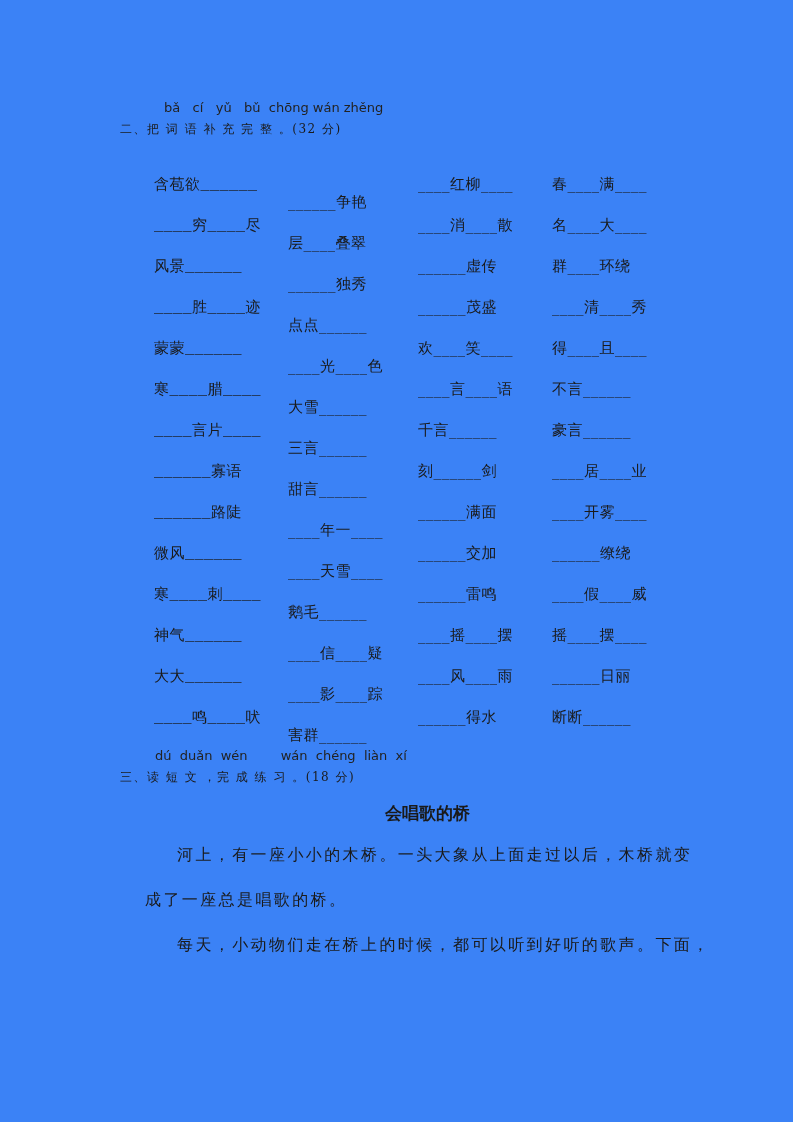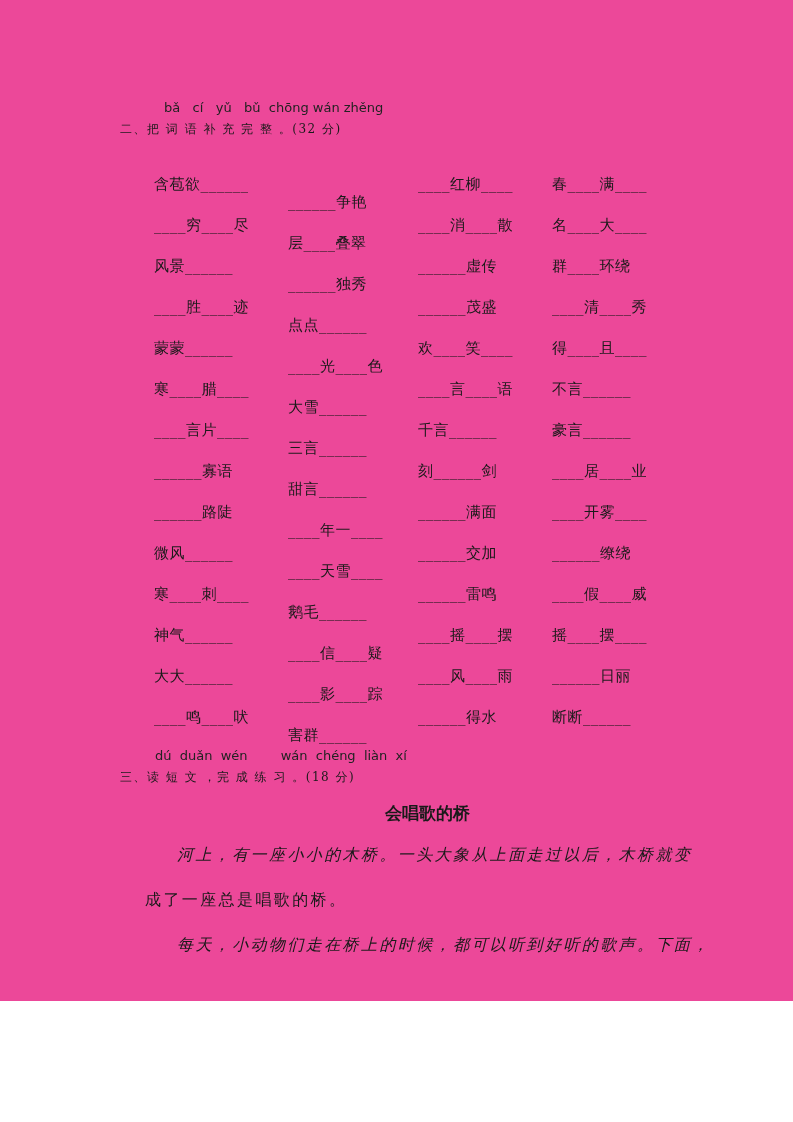--- a/index.html
+++ b/index.html
@@ -4,22 +4,22 @@
 <style>
   * { margin: 0; padding: 0; box-sizing: border-box; }
   html, body { background: #ffffff; }
   body {
     width: 793px; height: 1122px;
     font-family: "DejaVu Serif", "Liberation Serif", serif;
     color: #1a1a1a;
     overflow: hidden;
   }
   .page {
-    width: 793px; height: 1001px;
-    background: #ec4899;
+    width: 793px; height: 1122px;
+    background: #3b82f6;
     padding: 100px 0 0 120px;
     position: relative;
   }
   .pinyin {
     font-family: "DejaVu Sans", "Liberation Sans", sans-serif;
     font-size: 13px;
     color: #222;
     white-space: pre;
     height: 16px;
     line-height: 16px;
@@ -36,41 +36,41 @@
   .word-grid { margin: 22px 0 0 34px; }
   .word-row {
     display: flex;
     height: 41px;
     align-items: center;
     font-size: 15px;
     letter-spacing: 0.5px;
     white-space: pre;
   }
   .word-cell { flex: 0 0 auto; }
-  .word-cell:nth-child(1) { width: 134px; }
+  .word-cell:nth-child(1) { width: 134px; font-family: Liberation Mono, monospace; }
   .word-cell:nth-child(2) { width: 130px; margin-top: 36px; }
   .word-cell:nth-child(3) { width: 134px; }
   .word-cell:nth-child(4) { width: 130px; }
   .section3 { margin-top: 10px; }
   .passage { width: 565px; margin-left: 25px; }
   .passage-title {
     text-align: center;
     font-weight: 700;
     font-size: 17px;
     margin-top: 10px;
     line-height: 26px;
   }
   .passage-body { margin-top: 6px; }
   .passage-line {
     font-size: 16px;
     letter-spacing: 2.4px;
     line-height: 45px;
     white-space: nowrap;
   }
-  .passage-line.indent { text-indent: 2em; font-style: italic; }
+  .passage-line.indent { text-indent: 2em; }
 </style>
 </head>
 <body>
 
 <div class="page">
 
   <div class="section2">
     <div class="pinyin s2">bǎ   cí   yǔ   bǔ  chōng wán zhěng</div>
     <div class="heading">二、把 词 语 补 充 完 整 。(32 分)</div>
     <div class="word-grid">

